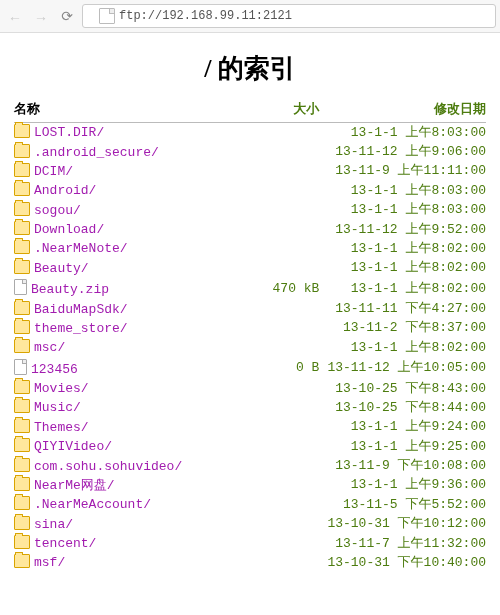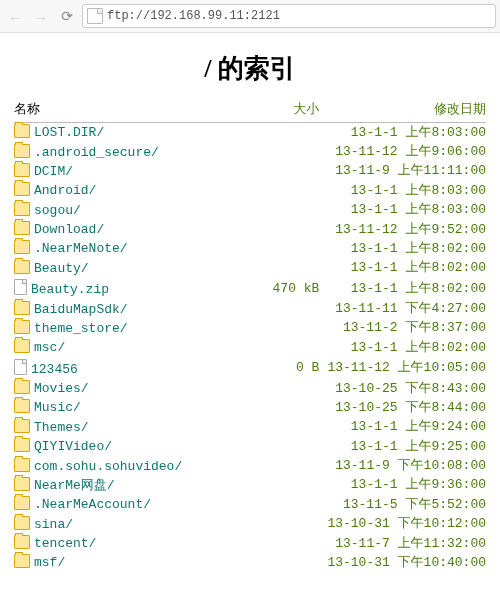--- a/index.html
+++ b/index.html
@@ -32,21 +32,21 @@
     user-select: none;
   }
   .nav-btn.disabled { color: #ccc; }
   .addr-box {
     flex: 1;
     height: 22px;
     border: 1px solid #ccc;
     border-radius: 3px;
     display: flex;
     align-items: center;
-    padding: 0 4px;
+    padding: 0 16px;
     background: #fff;
     gap: 4px;
     overflow: hidden;
   }
   .page-icon {
     width: 14px;
     height: 14px;
     border: 1px solid #bbb;
     border-radius: 1px;
     position: relative;
@@ -78,21 +78,21 @@
     text-align: center;
   }
   table {
     width: 100%;
     border-collapse: collapse;
     font-family: SimSun, "Courier New", monospace;
     font-size: 13px;
   }
   th {
     text-align: left;
-    font-weight: normal;
+    font-weight: bold;
     padding: 2px 0 4px;
     border-bottom: 1px solid #bbb;
     font-family: SimSun, serif;
   }
   th.size, td.size { text-align: right; padding-right: 8px; white-space: nowrap;}
   th.date, td.date { text-align: right; white-space: nowrap;}
   td {
     padding: 1.2px 0;
     vertical-align: middle;
     line-height: 16px;
@@ -133,21 +133,21 @@
   .icon.file::after {
     content: "";
     position: absolute;
     top: 0; right: 0;
     width: 3px; height: 3px;
     background: #eee;
     border-left: 1px solid #aaa;
     border-bottom: 1px solid #aaa;
   }
   a.entry {
-    color: #0f766e;
+    color: #a21caf;
     text-decoration: none;
     font-family: "Courier New", SimSun, monospace;
   }
   .date, .size {
     font-family: "Courier New", SimSun, monospace;
     color: #4d7c0f;
   }
 </style>
 </head>
 <body>

